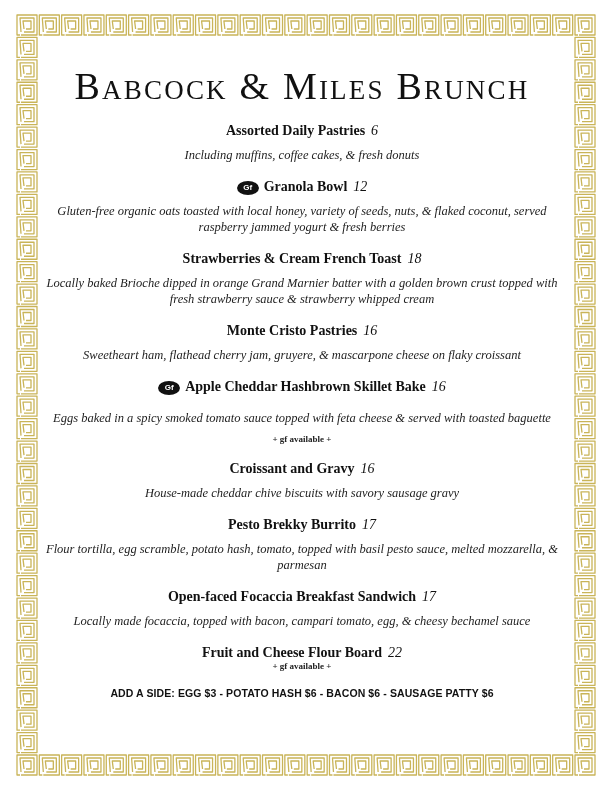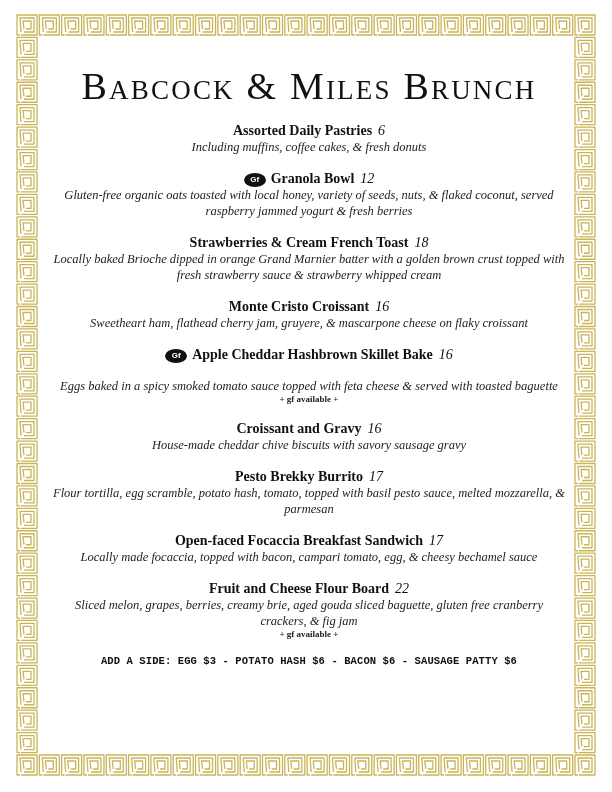--- a/index.html
+++ b/index.html
@@ -1,34 +1,34 @@
 <!DOCTYPE html>
 <html><head>
 <meta charset="utf-8">
 <style>
   html, body { margin:0; padding:0; background:#ffffff; }
   body { width:612px; height:792px; position:relative; overflow:hidden;
          font-family:"DejaVu Serif", "Liberation Serif", serif; color:#1a1a1a; }
   .border { position:absolute; left:16px; top:14px; width:580px; height:762px; }
   .border svg { display:block; }
-  .page { position:absolute; left:49px; top:40px; width:520px; text-align:center; }
+  .page { position:absolute; left:42px; top:40px; width:520px; text-align:center; }
   .title { font-family:"Liberation Serif", serif; font-weight:normal; color:#111;
            font-size:38px; letter-spacing:2.2px; margin:24px 0 14px 0; line-height:44px;
            font-variant:small-caps; }
   .item { margin:0 0 15px 0; }
   .item-head { font-family:"Liberation Serif", serif; font-weight:bold; font-size:14px;
                line-height:17px; color:#111; }
   .price { font-weight:normal; font-style:italic; margin-left:6px; }
   .desc { font-family:"Liberation Serif", serif; font-style:italic; font-size:12.5px;
-          line-height:16px; color:#222; margin:0 4px; }
+          line-height:16px; color:#222; margin:8px 4px; }
   .note { font-family:"Liberation Serif", serif; font-size:9px; line-height:11px; color:#222;font-weight:bold; }
   .gf { display:inline-block; width:22px; height:14px; border-radius:50%; background:#111;
         color:#fff; font-family:"Liberation Sans", sans-serif; font-weight:bold; font-size:8px;
         line-height:14px; text-align:center; vertical-align:1px; margin-right:5px; }
-  .sides { font-family:Liberation Mono, monospace; font-weight:bold; font-size:10.5px;
+  .sides { font-family:Liberation Sans, sans-serif; font-weight:bold; font-size:10.5px;
            letter-spacing:0.1px; color:#111; }
 </style>
 </head>
 <body>
 
 <div class="border">
   <svg id="border-svg" width="580" height="762" viewBox="0 0 580 762" xmlns="http://www.w3.org/2000/svg">
       <g>
         <path d="M4,21 L1,21 L1,1 L21,1 L21,21 L5,21 M5,18 L4,4 L18,4 L18,18 L8,18 M8,15 L7,7 L15,7 L15,15 L10,15" fill="none" stroke="#c9b458" stroke-width="1.3" stroke-linejoin="round"></path>
       </g>
@@ -392,21 +392,21 @@
     <div class="item-head"><span class="gf">Gf</span><span>Granola Bowl</span><span class="price">12</span></div>
     <div class="desc">Gluten-free organic oats toasted with local honey, variety of seeds, nuts, &amp; flaked coconut, served raspberry jammed yogurt &amp; fresh berries</div>
   </div>
 
   <div class="item">
     <div class="item-head"><span>Strawberries &amp; Cream French Toast</span><span class="price">18</span></div>
     <div class="desc">Locally baked Brioche dipped in orange Grand Marnier batter with a golden brown crust topped with fresh strawberry sauce &amp; strawberry whipped cream</div>
   </div>
 
   <div class="item">
-    <div class="item-head"><span>Monte Cristo Croissant</span><span class="price">16</span></div>
+    <div class="item-head"><span>Monte Cristo Pastries</span><span class="price">16</span></div>
     <div class="desc">Sweetheart ham, flathead cherry jam, gruyere, &amp; mascarpone cheese on flaky croissant</div>
   </div>
 
   <div class="item">
     <div class="item-head"><span class="gf">Gf</span><span>Apple Cheddar Hashbrown Skillet Bake</span><span class="price">16</span></div>
   </div>
 
   <div class="item">
     <div class="desc">Eggs baked in a spicy smoked tomato sauce topped with feta cheese &amp; served with toasted baguette</div>
     <div class="note">+ gf available +</div>
@@ -422,18 +422,17 @@
     <div class="desc">Flour tortilla, egg scramble, potato hash, tomato, topped with basil pesto sauce, melted mozzarella, &amp; parmesan</div>
   </div>
 
   <div class="item">
     <div class="item-head"><span>Open-faced Focaccia Breakfast Sandwich</span><span class="price">17</span></div>
     <div class="desc">Locally made focaccia, topped with bacon, campari tomato, egg, &amp; cheesy bechamel sauce</div>
   </div>
 
   <div class="item">
     <div class="item-head"><span>Fruit and Cheese Flour Board</span><span class="price">22</span></div>
-    <div class="desc">Sliced melon, grapes, berries, creamy brie, aged gouda sliced baguette, gluten free cranberry crackers, &amp; fig jam</div>
     <div class="note">+ gf available +</div>
   </div>
 
   <div class="sides">ADD A SIDE: EGG $3 - POTATO HASH $6 - BACON $6 - SAUSAGE PATTY $6</div>
 </div>
 
 </body></html>

